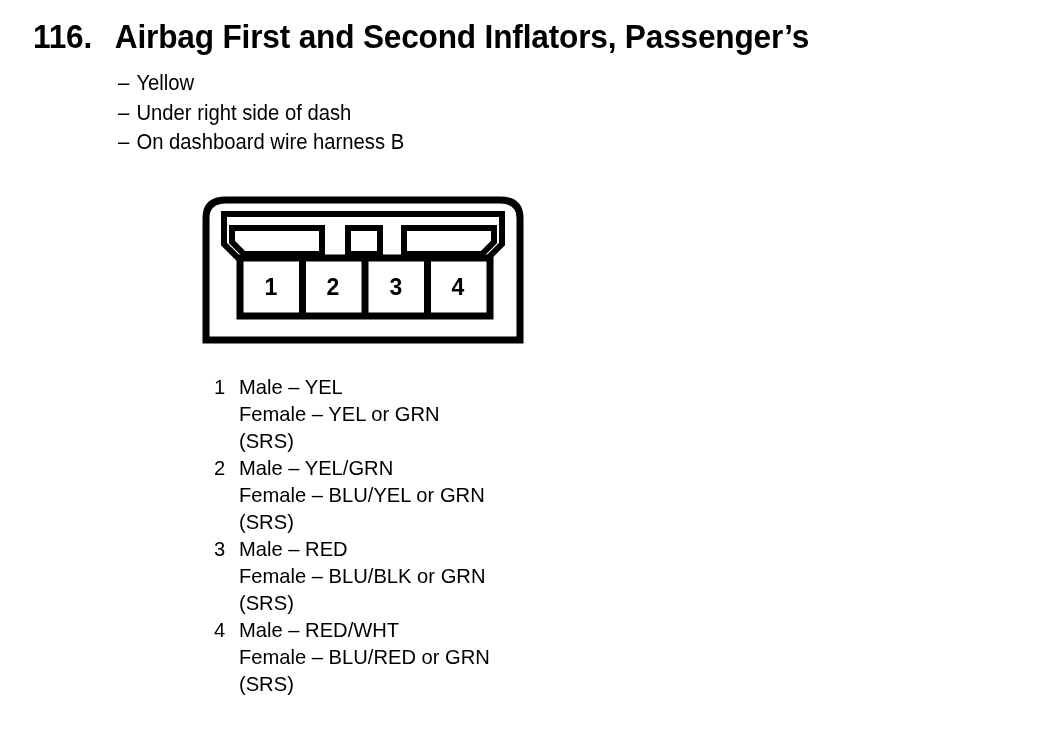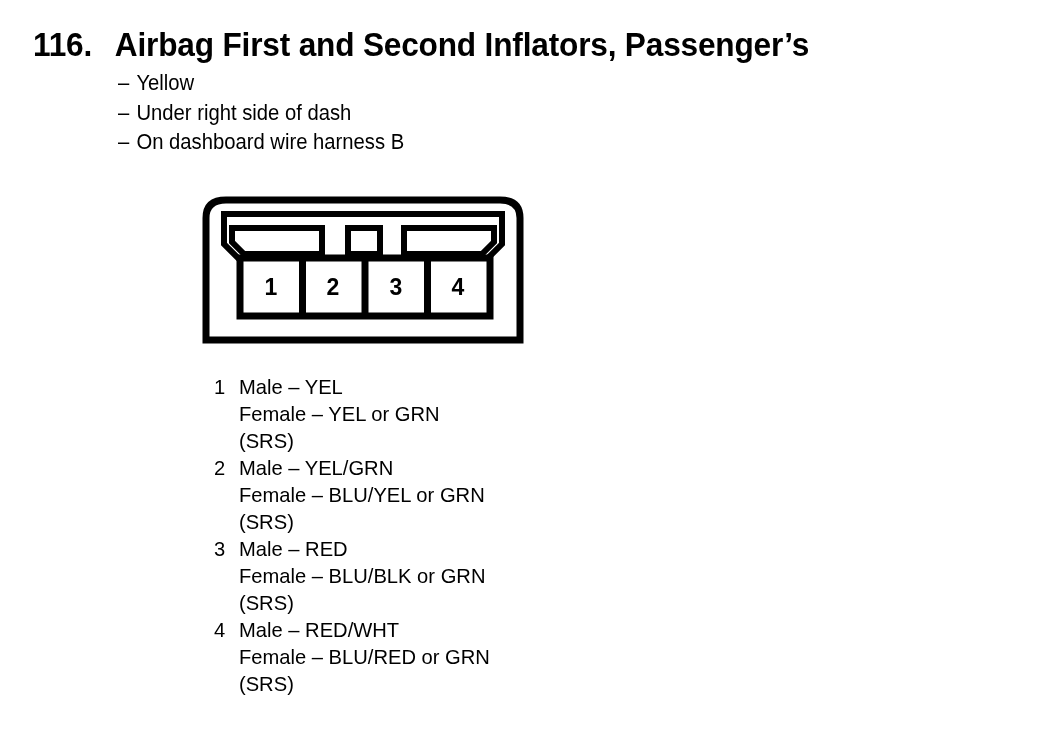--- a/index.html
+++ b/index.html
@@ -17,21 +17,20 @@
     color: #000000;
     -webkit-font-smoothing: none;
   }
 
   
   #header {
     position: absolute;
     left: 33px;
     top: 16px;
     width: 990px;
-    margin-top: 8px;
   }
   #title-row {
     display: flex;
     align-items: baseline;
     font-weight: bold;
     font-size: 34px;
     line-height: 40px;
     letter-spacing: -0.2px;
     transform: scaleX(0.93);
     transform-origin: left top;

